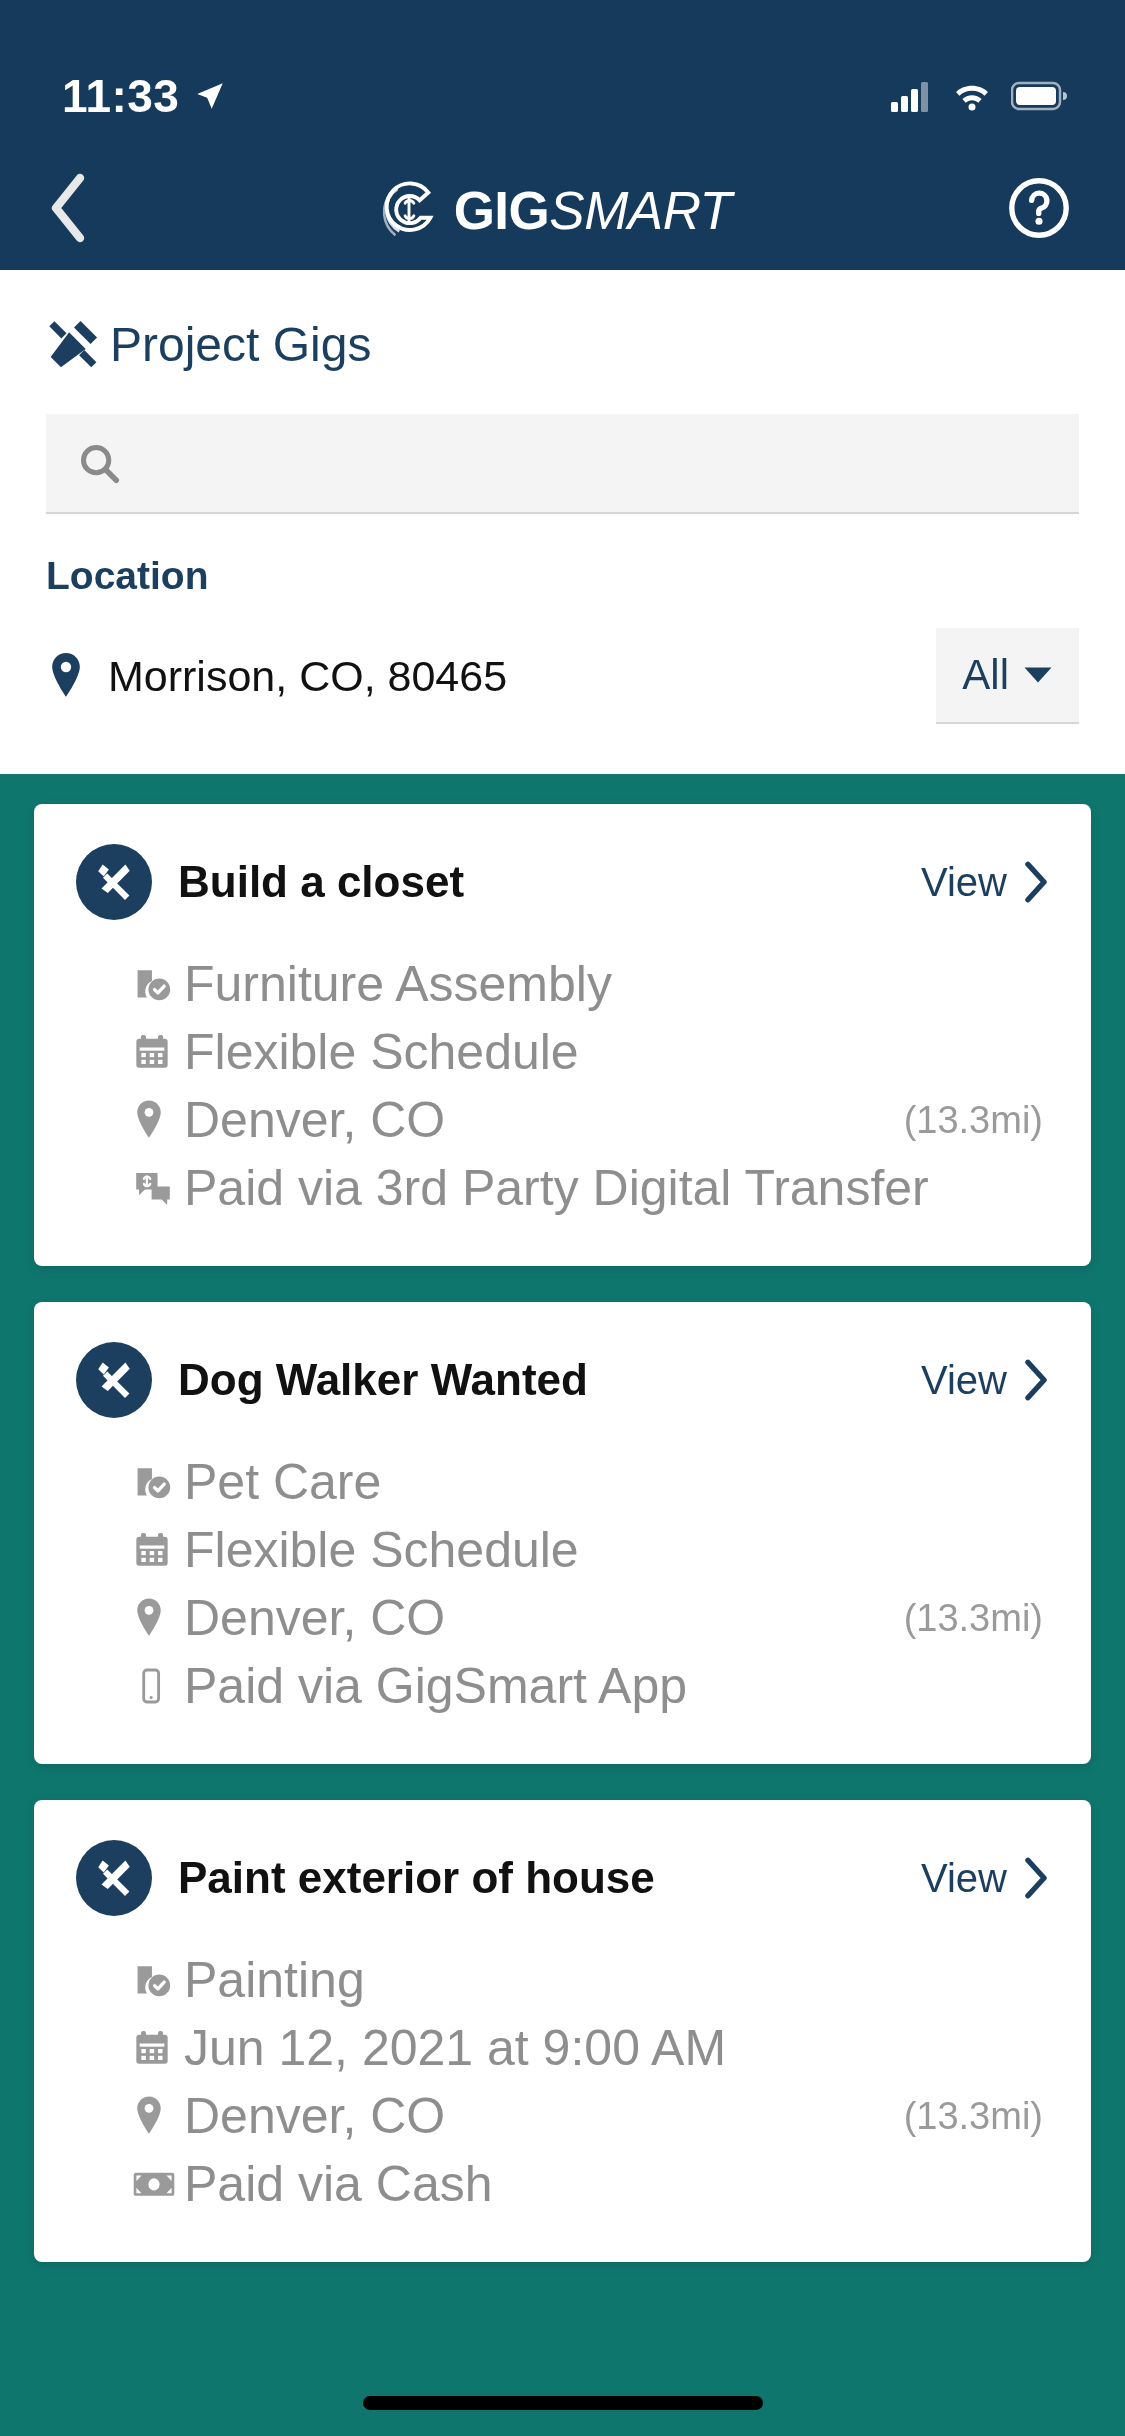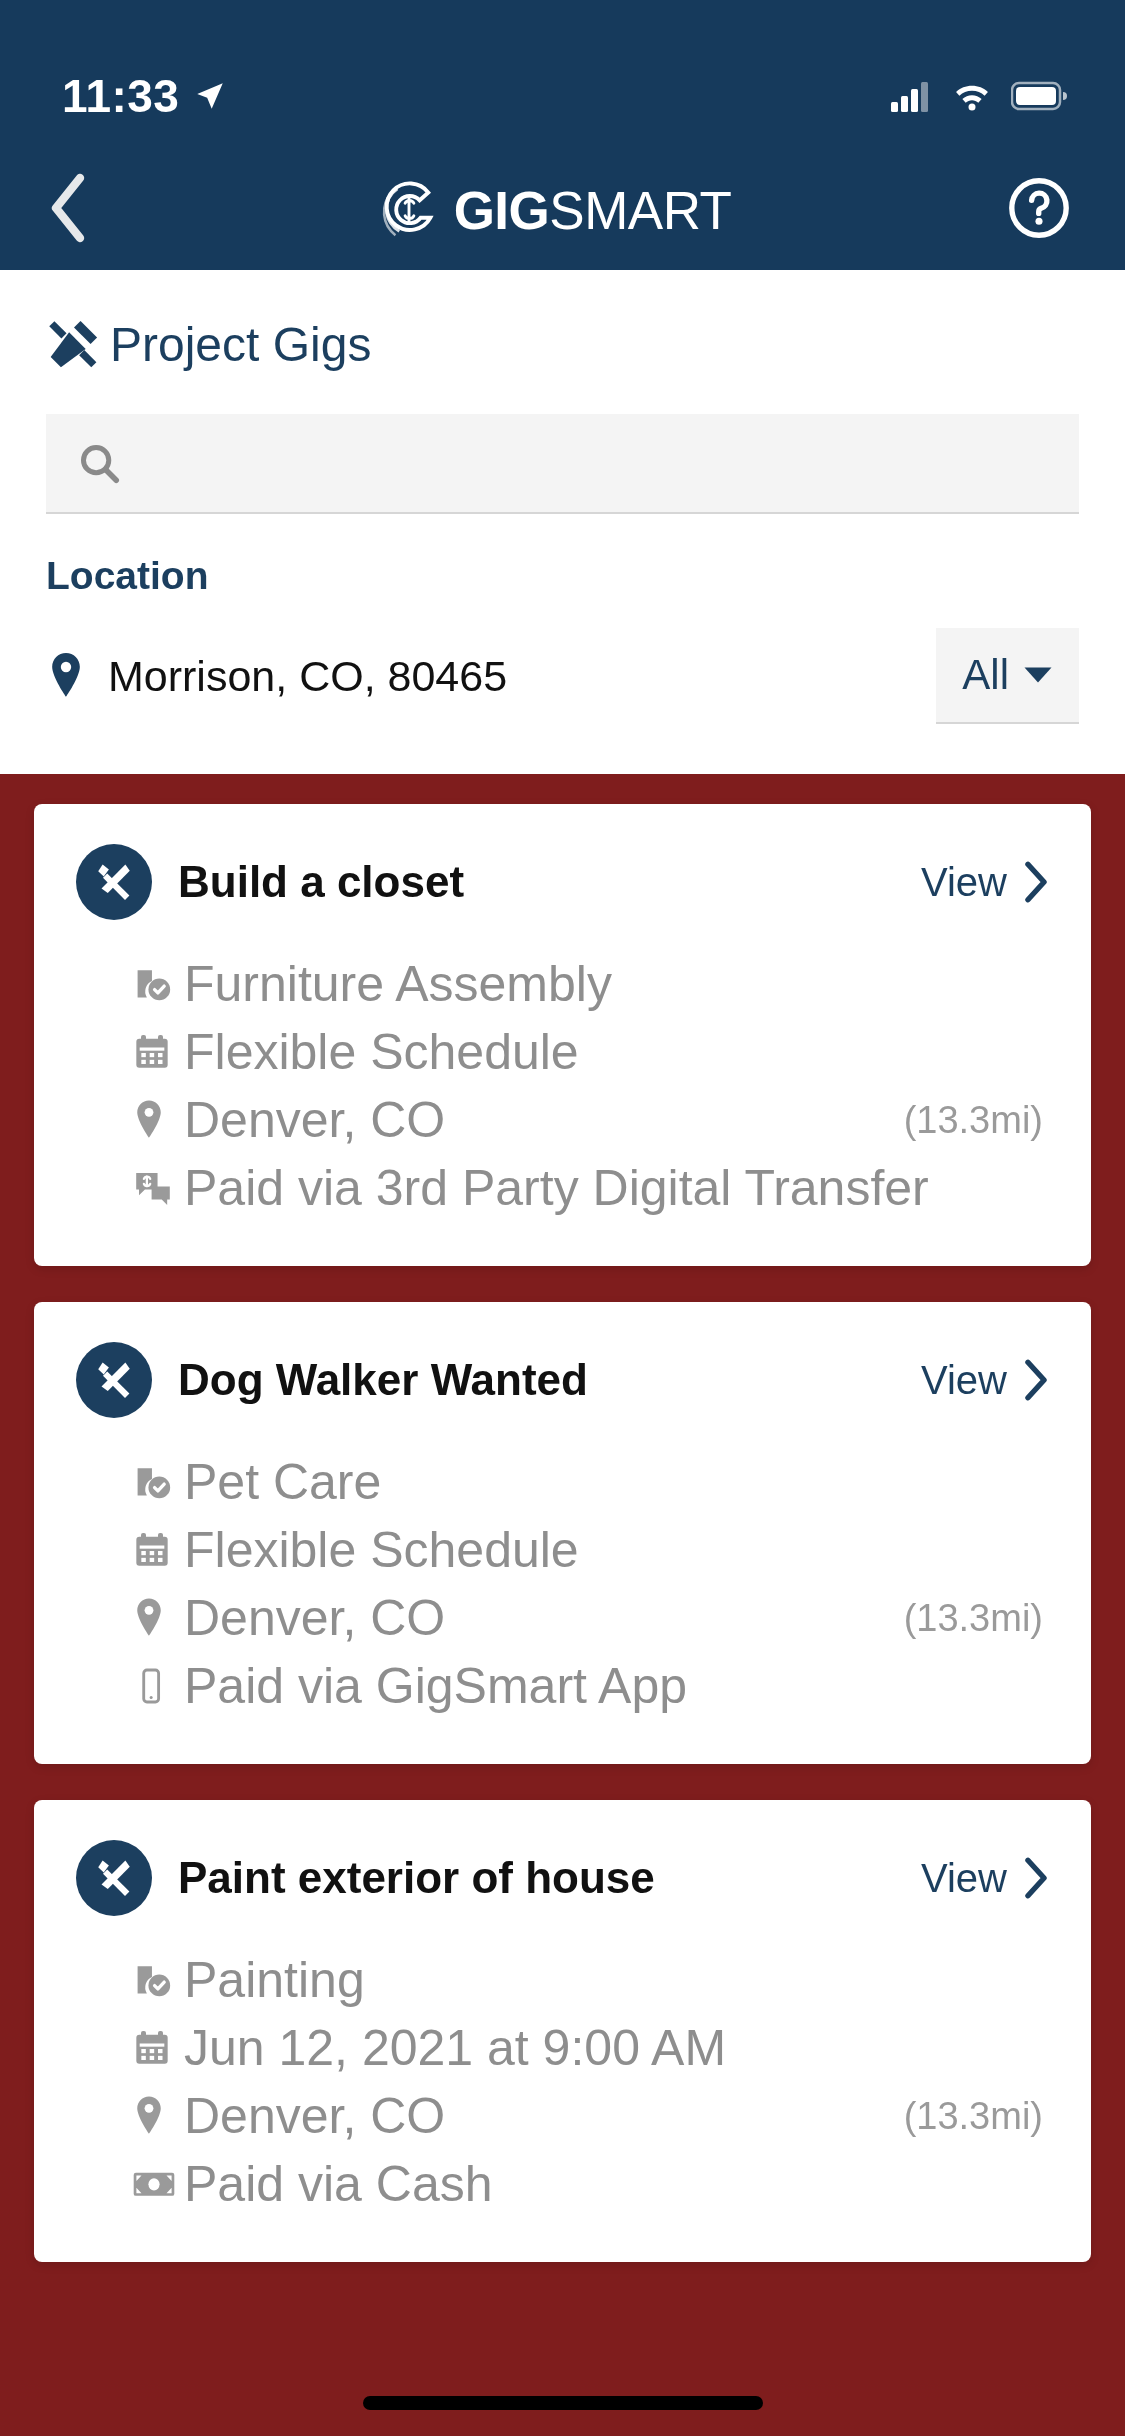--- a/index.html
+++ b/index.html
@@ -2,42 +2,42 @@
 <html><head>
 <meta charset="utf-8">
 <style>
   * { margin:0; padding:0; box-sizing:border-box; }
   html, body {
     width:1125px; height:2436px;
     font-family:"Liberation Sans", sans-serif;
     background:#e8e8e8;
     overflow:hidden;
   }
-  .phone { position:relative; width:1125px; height:2436px; background:#7f1d1d; }
+  .phone { position:relative; width:1125px; height:2436px; background:#0f766e; }
 
   
   .statusbar {
     height:150px; background:#163A5C;
     display:flex; align-items:center; justify-content:space-between;
     padding:42px 58px 0 62px;
   }
   .sb-left { display:flex; align-items:center; gap:14px; }
   .sb-time { color:#fff; font-size:46px; font-weight:600; letter-spacing:0.4px; }
   .sb-right { display:flex; align-items:center; gap:18px; }
 
   
   .navbar {
     height:120px; background:#163A5C;
     display:flex; align-items:center; justify-content:space-between;
     padding:0 52px 0 46px;
   }
   .brand { display:flex; align-items:center; gap:14px; margin-left:10px; }
   .brand-text { font-size:53px; letter-spacing:-0.5px; white-space:nowrap; }
   .brand-text .b1 { color:#fff; font-weight:bold; }
-  .brand-text .b2 { color:#fff; font-weight:300; }
+  .brand-text .b2 { color:#fff; font-weight:300;font-style:italic; }
 
   
   .panel { background:#fff; padding:46px 46px 50px 46px; }
   .page-title-row { display:flex; align-items:center; gap:8px; margin-bottom:42px; }
   .page-title { color:#1C3F5F; font-size:48px; font-weight:500; }
 
   .search-box {
     height:100px; background:#f4f4f4;
     border-bottom:2px solid #d6d6d6;
     display:flex; align-items:center; gap:26px; padding:0 30px;

